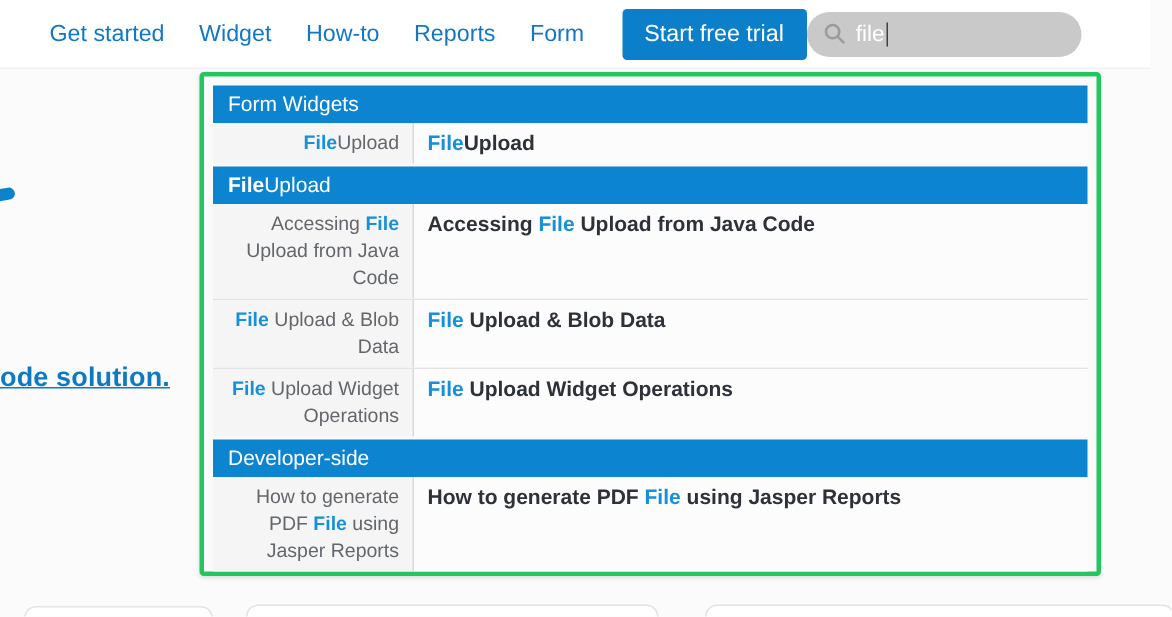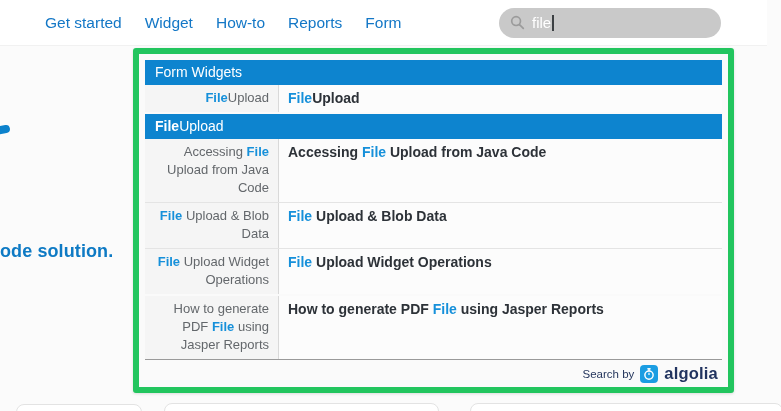--- a/index.html
+++ b/index.html
@@ -6,21 +6,21 @@
   body{
     width:781px;height:411px;position:relative;overflow:hidden;
     background:#fbfbfb;
     font-family:"Liberation Sans","DejaVu Sans",sans-serif;
     -webkit-font-smoothing:antialiased;
   }
   
   .navbar{
     position:absolute;top:0;left:0;width:767px;height:46px;background:#ffffff;
     border-bottom:1px solid #f1f1f1;display:flex;align-items:center;
-    padding:0 46px 0 45px;box-sizing:border-box;z-index:2;
+    padding:0 46px 0 33px;box-sizing:border-box;z-index:2;
   }
   .nav-link{
     color:#1377c6;font-size:15.5px;font-weight:500;text-decoration:none;
     margin-right:23px;white-space:nowrap;cursor:pointer;
   }
   .cta-btn{
     background:#0c7fca;color:#ffffff;font-size:15.5px;font-weight:500;
     border:none;border-radius:3px;padding:8px 15px;margin-left:2px;
     white-space:nowrap;cursor:pointer;font-family:inherit;
   }
@@ -32,29 +32,30 @@
   .search-text{color:#ffffff;font-size:15px;margin-left:7px;}
   .caret{display:inline-block;width:1.5px;height:16px;background:#3c4043;margin-left:1px;vertical-align:-3px;}
   
   .blue-dash{
     position:absolute;left:-9px;top:126px;width:19px;height:8px;background:#0c82cc;
     border-radius:5px;transform:rotate(-10deg);
   }
   .heading-fragment{
     position:absolute;left:0;top:241px;color:#0e7ac4;font-size:18px;font-weight:600;
     letter-spacing:.1px;
+    text-decoration:underline;
   }
   .bottom-card{position:absolute;background:#ffffff;border:1px solid #e3e3e3;border-radius:8px;height:20px;}
   .bottom-card.c1{left:16px;top:404px;width:124px;}
   .bottom-card.c2{left:164px;top:403px;width:273px;}
   .bottom-card.c3{left:470px;top:403px;width:311px;}
   
   .dropdown{
     position:absolute;left:133px;top:48px;width:601px;z-index:5;
-    background:#fafafa;border:6px solid #22c55e;border-radius:3px;
+    background:#fafafa;border:3px solid #22c55e;border-radius:3px;
     box-shadow:0 1px 3px rgba(0,0,0,.12);
     padding:6px 6px 0 6px;box-sizing:border-box;
   }
   .section + .section{margin-top:2px;}
   .sec-header{
     background:#0d84cf;color:#ffffff;font-size:14px;padding:4px 10px 4px 10px;
     line-height:17px;
   }
   .sec-header .hl{font-weight:bold;color:#ffffff;}
   .row{display:flex;align-items:stretch;}
@@ -79,20 +80,21 @@
 </style>
 </head>
 <body>
 
 <div class="navbar">
   <a class="nav-link">Get started</a>
   <a class="nav-link">Widget</a>
   <a class="nav-link">How-to</a>
   <a class="nav-link">Reports</a>
   <a class="nav-link">Form</a>
+  <button class="cta-btn">Start free trial</button>
   <div class="search-pill">
     <svg width="15" height="15" viewBox="0 0 16 16">
       <circle cx="6.5" cy="6.5" r="4.7" fill="none" stroke="#9b9b9b" stroke-width="1.8"></circle>
       <line x1="10.2" y1="10.2" x2="14.2" y2="14.2" stroke="#9b9b9b" stroke-width="1.8" stroke-linecap="round"></line>
     </svg>
     <span class="search-text">file</span>
       <span class="caret"></span>
   </div>
 </div>
 
@@ -120,30 +122,20 @@
         <div class="row">
           <div class="cell-left"><span class="hl">File</span><span> Upload &amp; Blob Data</span></div>
           <div class="cell-right"><span class="hl">File</span><span> Upload &amp; Blob Data</span></div>
         </div>
         <div class="row">
           <div class="cell-left"><span class="hl">File</span><span> Upload Widget Operations</span></div>
           <div class="cell-right"><span class="hl">File</span><span> Upload Widget Operations</span></div>
         </div>
       </div>
       <div class="section">
+        <div class="sec-header"><span>Developer-side</span></div>
         <div class="row">
           <div class="cell-left"><span>How to generate PDF </span><span class="hl">File</span><span> using Jasper Reports</span></div>
           <div class="cell-right"><span>How to generate PDF </span><span class="hl">File</span><span> using Jasper Reports</span></div>
         </div>
       </div>
     </div>
-  <div class="dd-footer">
-    <span class="search-by">Search by</span>
-    <svg width="18" height="18" viewBox="0 0 20 20">
-      <rect width="20" height="20" rx="4.5" fill="#1b9de2"></rect>
-      <circle cx="10" cy="11.2" r="4.6" fill="none" stroke="#ffffff" stroke-width="1.6"></circle>
-      <line x1="10" y1="6.6" x2="10" y2="4.4" stroke="#ffffff" stroke-width="1.6"></line>
-      <line x1="8.2" y1="4.2" x2="11.8" y2="4.2" stroke="#ffffff" stroke-width="1.6"></line>
-      <line x1="10" y1="11.2" x2="10" y2="8.5" stroke="#ffffff" stroke-width="1.3"></line>
-    </svg>
-    <span class="brand-name">algolia</span>
-  </div>
 </div>
 
 </body></html>

